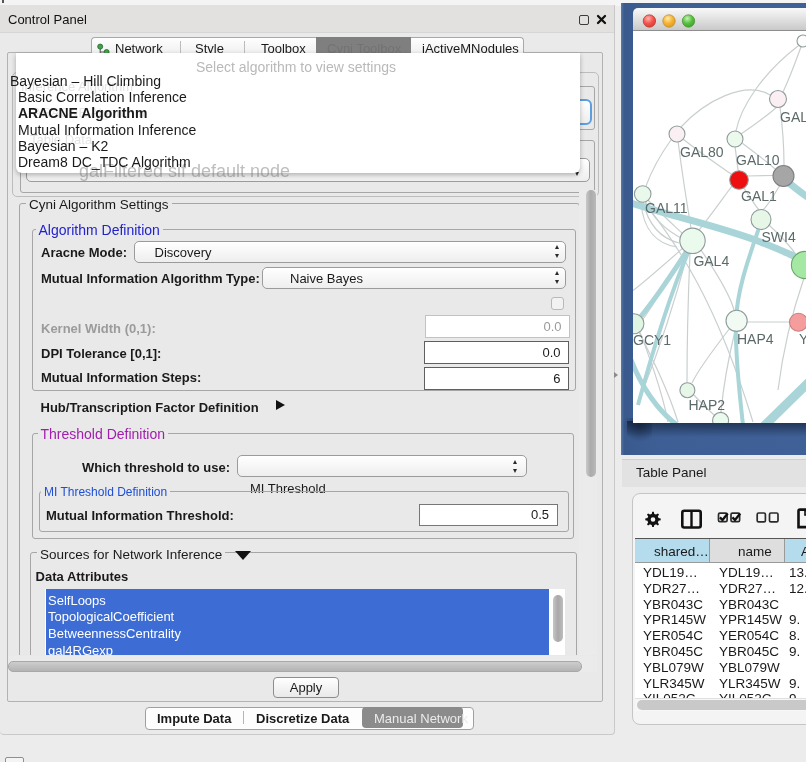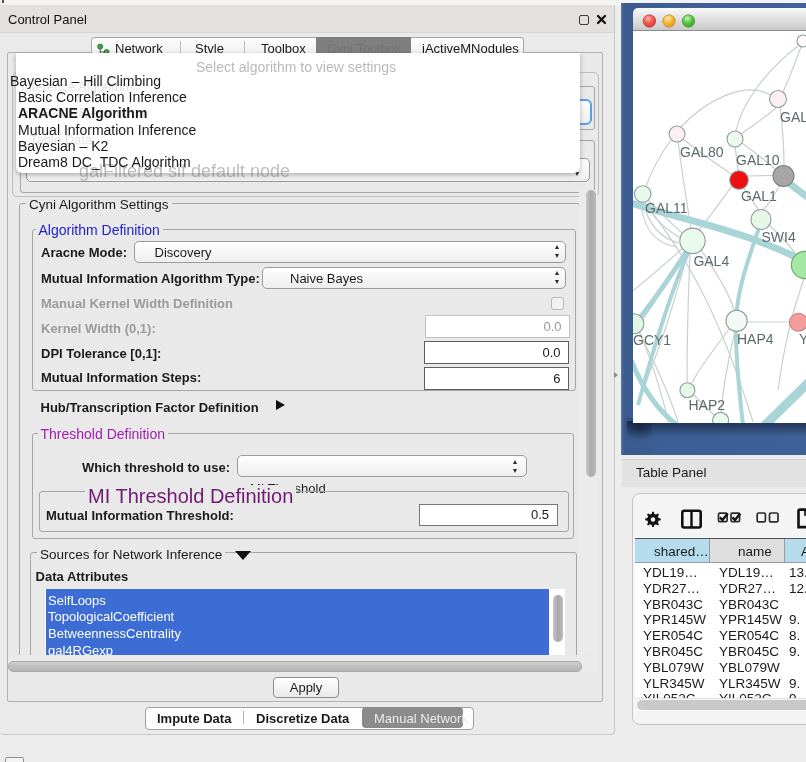--- a/index.html
+++ b/index.html
@@ -69,42 +69,41 @@
     <div class="lbl b" style="left:33px;top:54.5px;">Aracne Mode:</div>
     <div class="combo" style="left:125.5px;top:51px;width:430px;height:20px;">
         <span class="ctext" style="left:20px;">Discovery</span>
       </div>
     <div class="spin" style="left:546.5px;top:55px;"></div>
     <div class="lbl b" style="left:33px;top:81px;">Mutual Information Algorithm Type:</div>
     <div class="combo" style="left:254px;top:76.5px;width:301.5px;height:20px;">
         <span class="ctext" style="left:27px;">Naive Bayes</span>
       </div>
     <div class="spin" style="left:546.5px;top:80.5px;"></div>
-    <div class="lbl b" style="left:33px;top:105.5px;color:#9b9b9b;">Manual Kernel Width Definition</div>
     <div class="ab" style="left:543px;top:107px;width:11px;height:11px;background:#f2f2f2;border:1px solid #b9b9b9;border-radius:3px;"></div>
     <div class="lbl b" style="left:33px;top:131px;color:#9b9b9b;">Kernel Width (0,1):</div>
     <div class="fld" style="left:416.5px;top:124.5px;width:136px;height:21px;border:1px solid #c2c2c2;color:#9b9b9b;padding-right:7px;line-height:21px;">0.0</div>
     <div class="lbl b" style="left:33px;top:156px;">DPI Tolerance [0,1]:</div>
     <div class="fld" style="left:415.5px;top:150.5px;width:136px;height:21px;border:1.5px solid #5f5f5f;padding-right:7px;line-height:21px;">0.0</div>
     <div class="lbl b" style="left:33px;top:180px;">Mutual Information Steps:</div>
     <div class="fld" style="left:415.5px;top:176.5px;width:136px;height:21px;border:1.5px solid #5f5f5f;padding-right:7px;line-height:21px;">6</div>
 
     <div class="lbl b" style="left:32.5px;top:209.5px;">Hub/Transcription Factor Definition</div>
     <div class="ab" style="left:268px;top:210px;width:0;height:0;border-top:5.5px solid transparent;border-bottom:5.5px solid transparent;border-left:9px solid #111;"></div>
 
     <div class="grp" style="left:23.5px;top:243px;width:540px;height:104px;"></div>
     <div class="gtitle" style="left:29.5px;top:236px;color:#a21caf;font-size:14px;">Threshold Definition</div>
     <div class="lbl b" style="left:74px;top:270px;">Which threshold to use:</div>
     <div class="combo" style="left:229px;top:265px;width:287.6px;height:20px;">
         <span class="ctext" style="left:12px;margin-top:22px;">MI Threshold</span>
       </div>
     <div class="spin" style="left:504.5px;top:269.5px;"></div>
 
     <div class="grp" style="left:31px;top:301px;width:528px;height:39px;"></div>
-    <div class="gtitle" style="left:33px;top:294.5px;color:#701a75;font-size:20px;margin-left:44px;">MI Threshold Definition</div>
+    <div class="gtitle" style="left:33px;top:294.5px;color:#1d4ed8;font-size:12px;">MI Threshold Definition</div>
     <div class="lbl b" style="left:38px;top:318px;">Mutual Information Threshold:</div>
     <div class="fld" style="left:411px;top:314px;width:129px;height:20px;border:1px solid #777;padding-right:8px;line-height:20px;">0.5</div>
 
     <div class="grp" style="left:21.5px;top:361.7px;width:545px;height:110px;"></div>
     <div class="gtitle" style="left:29px;top:357px;font-size:13.5px;">Sources for Network Inference</div>
     <div class="ab" style="left:227px;top:361px;width:0;height:0;border-left:8.5px solid transparent;border-right:8.5px solid transparent;border-top:9px solid #111;"></div>
     <div class="lbl b" style="left:27.6px;top:379px;">Data Attributes</div>
     <div class="ab" style="left:36.5px;top:398.5px;width:520px;height:67px;background:#fff;"></div>
     <div class="ab" style="left:37.5px;top:398.5px;width:503px;height:67px;background:#3c6cd4;"></div>
     <div class="lbl" style="left:40px;top:402.5px;color:#fff;text-align:center;">SelfLoops</div>

